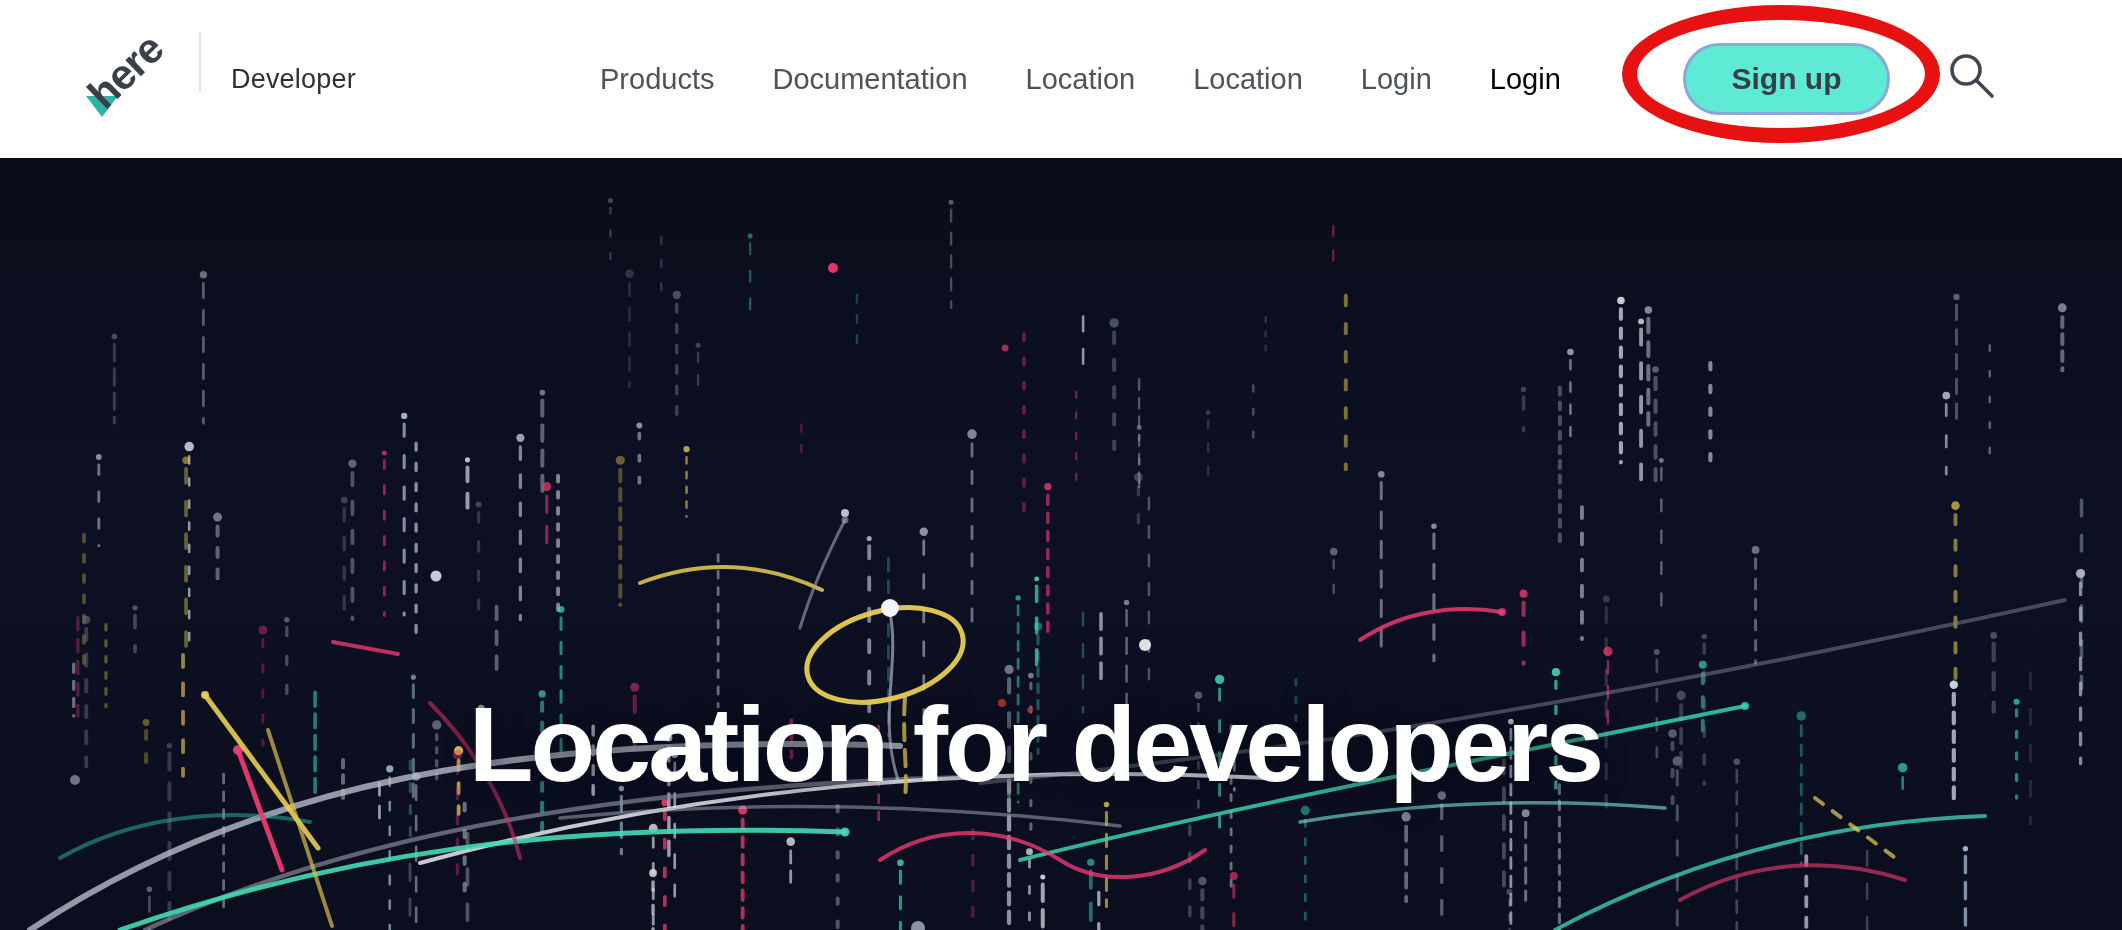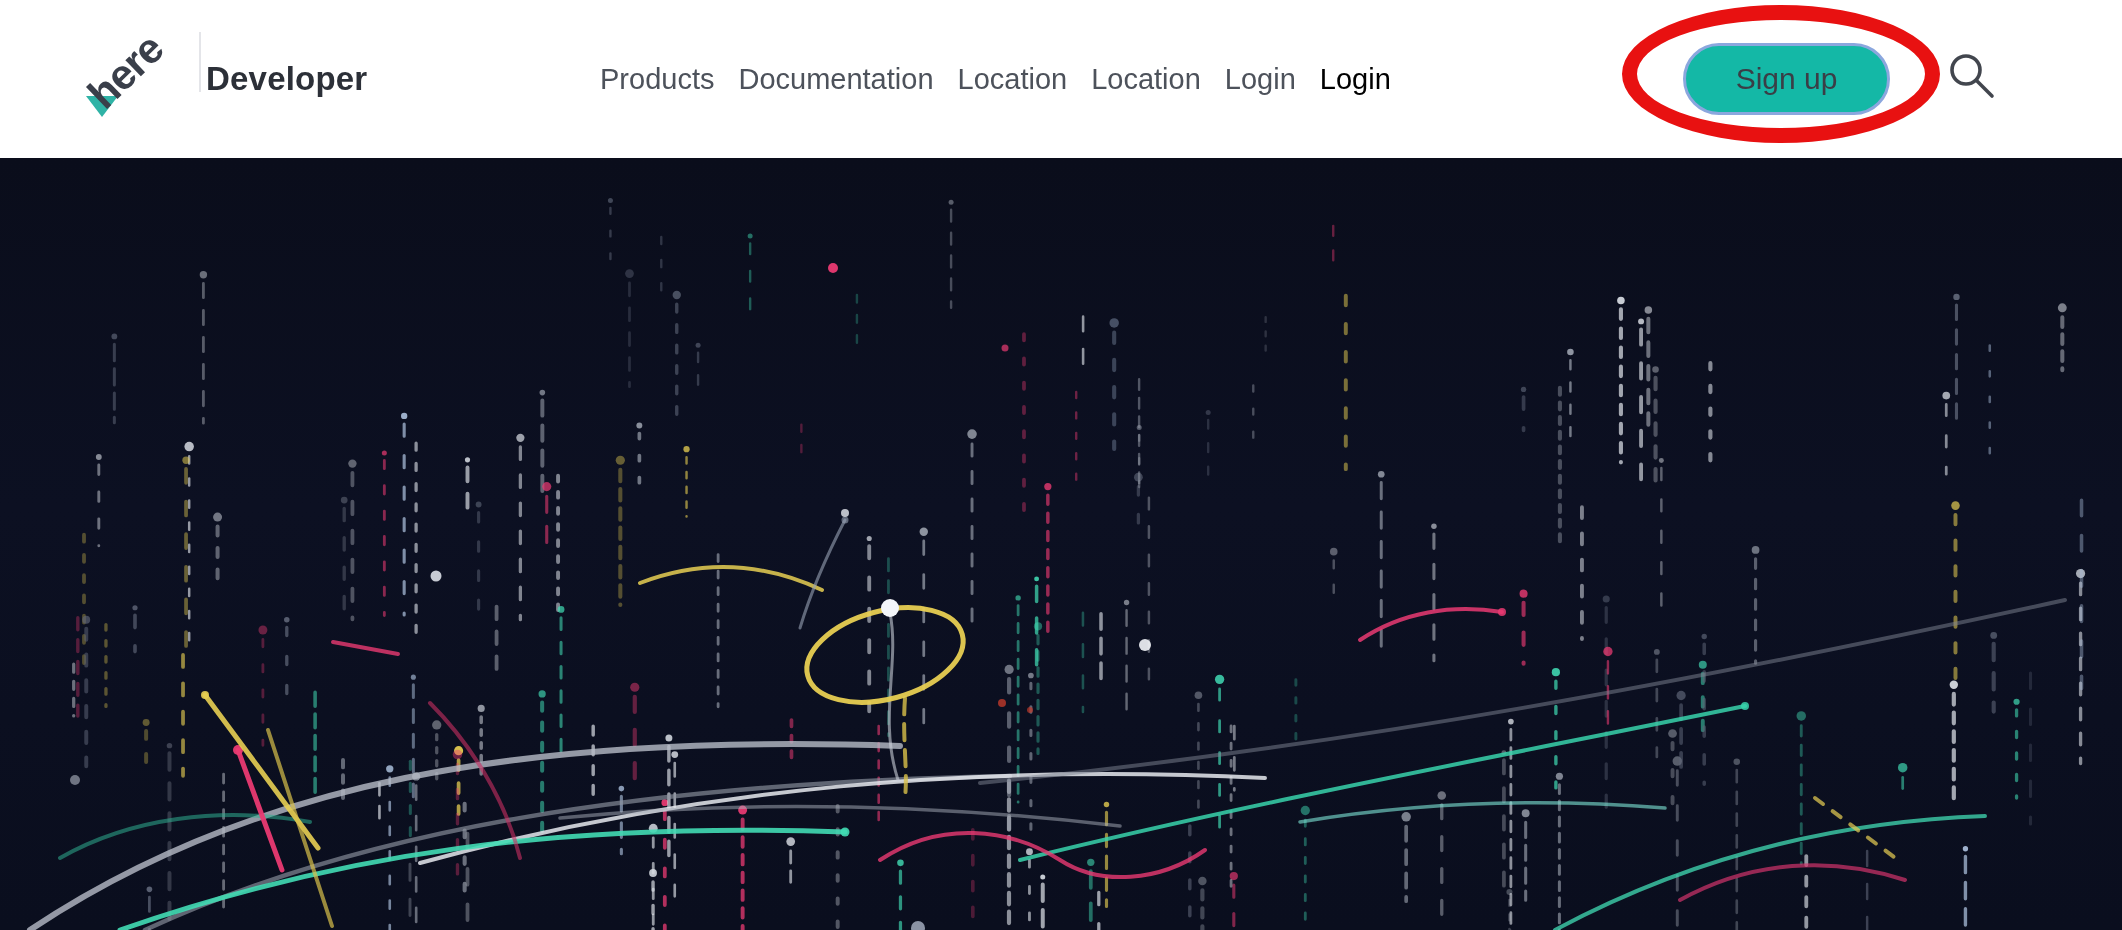--- a/index.html
+++ b/index.html
@@ -7,36 +7,36 @@
   body { font-family:"Liberation Sans", sans-serif; }
   .page { position:relative; width:2122px; height:930px; }
 
   
   .header {
     position:relative; width:100%; height:158px; background:#ffffff; z-index:2;
   }
   .logo { position:absolute; left:78px; top:14px; width:136px; height:116px; cursor:pointer; }
   .header-divider { position:absolute; left:199px; top:32px; width:2px; height:60px; background:#e4e5e9; }
   .product-title {
-    position:absolute; left:206px; top:50%; transform:translateY(-50%);
-    font-size:33px; font-weight:700; color:#2c3038; letter-spacing:0.2px;
+    position:absolute; left:231px; top:50%; transform:translateY(-50%);
+    font-size:27px; font-weight:400; color:#2c3038; letter-spacing:0.2px;
   }
   .nav {
     position:absolute; left:600px; top:0; height:100%;
-    display:flex; align-items:center; gap:24px;
+    display:flex; align-items:center; gap:58px;
   }
   .nav a {
     font-size:29px; color:#4d525b; text-decoration:none; white-space:nowrap; cursor:pointer;
   }
   .nav a.login { color:#000000; }
   .signup-btn {
     position:absolute; left:1683px; top:43px; width:207px; height:72px;
-    border:3px solid #8ba7de; border-radius:40px; background:#14b8a6;
+    border:3px solid #8ba7de; border-radius:40px; background:#5eead4;
     display:flex; align-items:center; justify-content:center;
-    font-size:30px; font-weight:400; color:#3a3e46; cursor:pointer;
+    font-size:30px; font-weight:700; color:#3a3e46; cursor:pointer;
   }
   .search-btn {
     position:absolute; left:1948px; top:52px; width:52px; height:52px;
     background:none; border:none; cursor:pointer; padding:0;
   }
   .annotation-ellipse {
     position:absolute; left:1622px; top:5px; width:318px; height:138px;
     border:15px solid #e81111; border-radius:50%;
     pointer-events:none; z-index:6;
   }
@@ -416,16 +416,17 @@
         <circle cx="845" cy="355" r="4" fill="#e8ebf2" opacity="0.8"></circle>
         <circle cx="436" cy="418" r="5.5" fill="#e8ebf2" opacity="0.85"></circle>
         <circle cx="918" cy="770" r="7" fill="#aab4c6" opacity="0.8"></circle>
         <circle cx="1145" cy="487" r="6" fill="#f3f5f9" opacity="0.9"></circle>
         <circle cx="75" cy="622" r="5" fill="#9aa0ac" opacity="0.7"></circle>
         <circle cx="1002" cy="545" r="4" fill="#c0392b" opacity="0.8"></circle>
         <circle cx="1030" cy="552" r="3" fill="#c0392b" opacity="0.7"></circle>
       </svg>
 
     <div class="hero-copy">
+      <h1 class="hero-title">Location for developers</h1>
     </div>
   </section>
 
 </div>
 
 </body></html>

